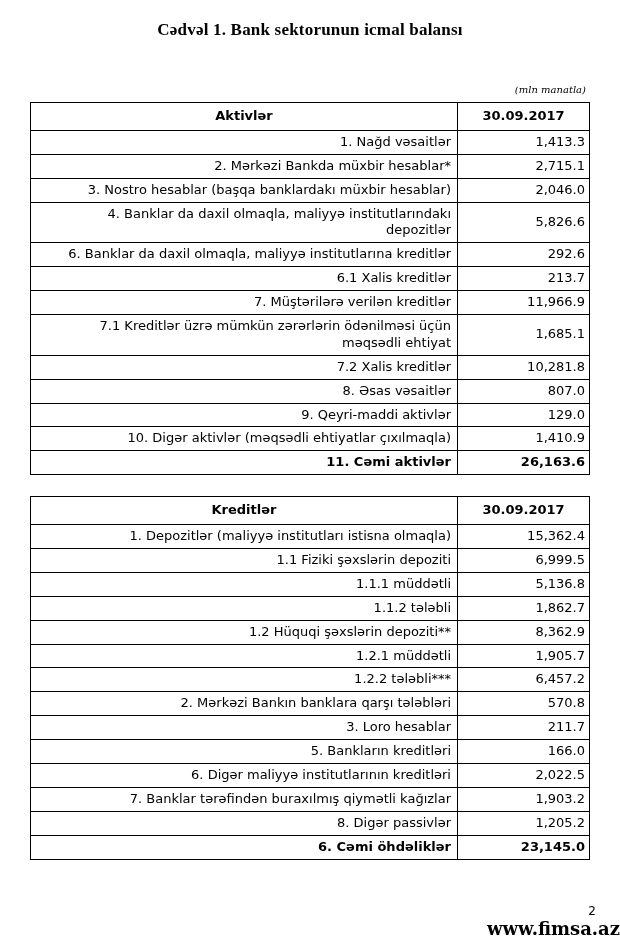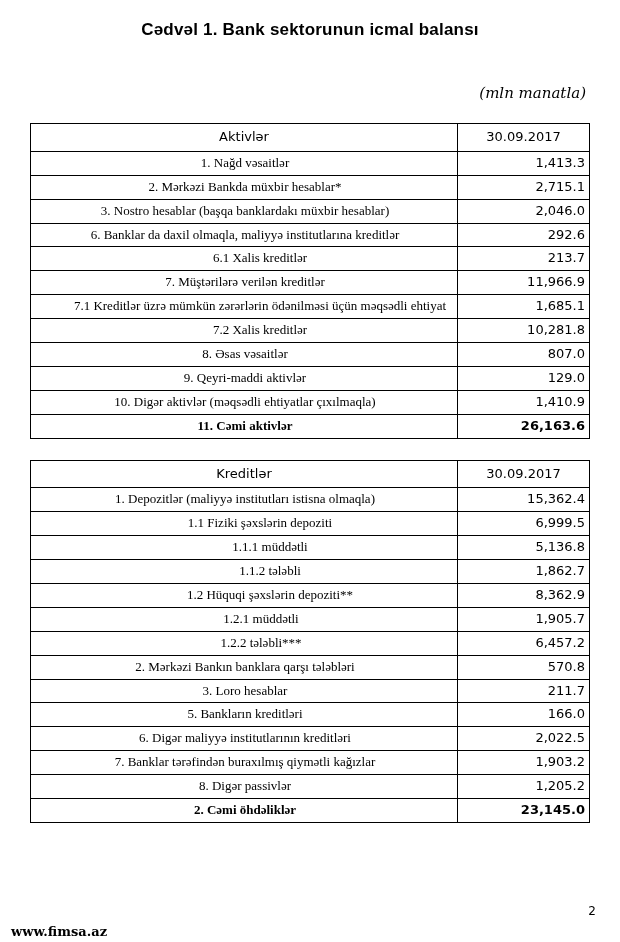--- a/index.html
+++ b/index.html
@@ -16,57 +16,56 @@
     overflow: hidden;
   }
   .page {
     box-sizing: border-box;
     width: 620px;
     height: 942px;
     padding: 12px 30px 0 30px;
     position: relative;
   }
   .doc-title {
-    font-family: Liberation Sans, sans-serif;
+    font-family: Liberation Serif, serif;
     font-size: 17px;
     font-weight: bold;
     text-align: center;
     margin: 8px 0 0 0;
     letter-spacing: 0.2px;
   }
   .unit-note {
     font-family: "DejaVu Serif", "Liberation Serif", serif;
     font-style: italic;
-    font-size: 15px;
-    text-align: right;
-    margin: 44px 4px 21px 0;
+    font-size: 10px;
+    text-align: right;
+    margin: 44px 4px 7px 0;
   }
   table.balance-table {
     width: 100%;
     border-collapse: collapse;
     table-layout: fixed;
   }
   table.balance-table th,
   table.balance-table td {
     border: 1.5px solid #000;
     font-size: 13px;
     line-height: 1.3;
     vertical-align: middle;
   }
   table.balance-table th {
-    font-weight: normal;
+    font-weight: bold;
     text-align: center;
     padding: 5px 12px;
   }
   col.label-col { width: auto; }
   col.value-col { width: 132px; }
   td.label-cell {
     padding: 3px 6px 3px 8px;
-    text-align: center;
-    font-family: Liberation Serif, serif;
+    text-align: right;
   }
   td.value-cell {
     text-align: right;
     padding: 3px 4px;
   }
   td.indent-1 { padding-left: 38px; margin-top: 20px; }
   td.indent-2 { padding-left: 58px; }
   td.indent-3 { padding-left: 40px; }
   tr.bold-row td { font-weight: bold; }
   .table-gap { height: 21px; }
@@ -74,24 +73,24 @@
     position: absolute;
     right: 24px;
     bottom: 24px;
     font-size: 12px;
   }
   .footer {
     position: absolute;
     left: 11px;
     right: 0;
     bottom: 3px;
-    text-align: left;
+    text-align: right;
     font-family: "DejaVu Serif", "Liberation Serif", serif;
     font-weight: bold;
-    font-size: 13px;
+    font-size: 18px;
   }
 </style>
 </head>
 <body>
 
 <div class="page">
 
   <h1 class="doc-title">Cədvəl 1. Bank sektorunun icmal balansı</h1>
 
   <div class="unit-note">(mln manatla)</div>
@@ -114,20 +113,24 @@
         </tr>
         <tr>
           <td class="label-cell">2. Mərkəzi Bankda müxbir hesablar*</td>
           <td class="value-cell">2,715.1</td>
         </tr>
         <tr>
           <td class="label-cell">3. Nostro hesablar (başqa banklardakı müxbir hesablar)</td>
           <td class="value-cell">2,046.0</td>
         </tr>
         <tr>
+          <td class="label-cell">4. Banklar da daxil olmaqla, maliyyə institutlarındakı depozitlər</td>
+          <td class="value-cell">5,826.6</td>
+        </tr>
+        <tr>
           <td class="label-cell">6. Banklar da daxil olmaqla, maliyyə institutlarına kreditlər</td>
           <td class="value-cell">292.6</td>
         </tr>
         <tr>
           <td class="label-cell indent-1">6.1  Xalis kreditlər</td>
           <td class="value-cell">213.7</td>
         </tr>
         <tr>
           <td class="label-cell">7. Müştərilərə verilən kreditlər</td>
           <td class="value-cell">11,966.9</td>
@@ -219,21 +222,21 @@
         </tr>
         <tr>
           <td class="label-cell">7. Banklar tərəfindən buraxılmış qiymətli kağızlar</td>
           <td class="value-cell">1,903.2</td>
         </tr>
         <tr>
           <td class="label-cell">8. Digər passivlər</td>
           <td class="value-cell">1,205.2</td>
         </tr>
         <tr class="bold-row">
-          <td class="label-cell">2. Cəmi öhdəliklər</td>
+          <td class="label-cell">6. Cəmi öhdəliklər</td>
           <td class="value-cell">23,145.0</td>
         </tr>
       </tbody>
   </table>
 
   <div class="page-number">2</div>
   <div class="footer">www.fimsa.az</div>
 
 </div>
 

